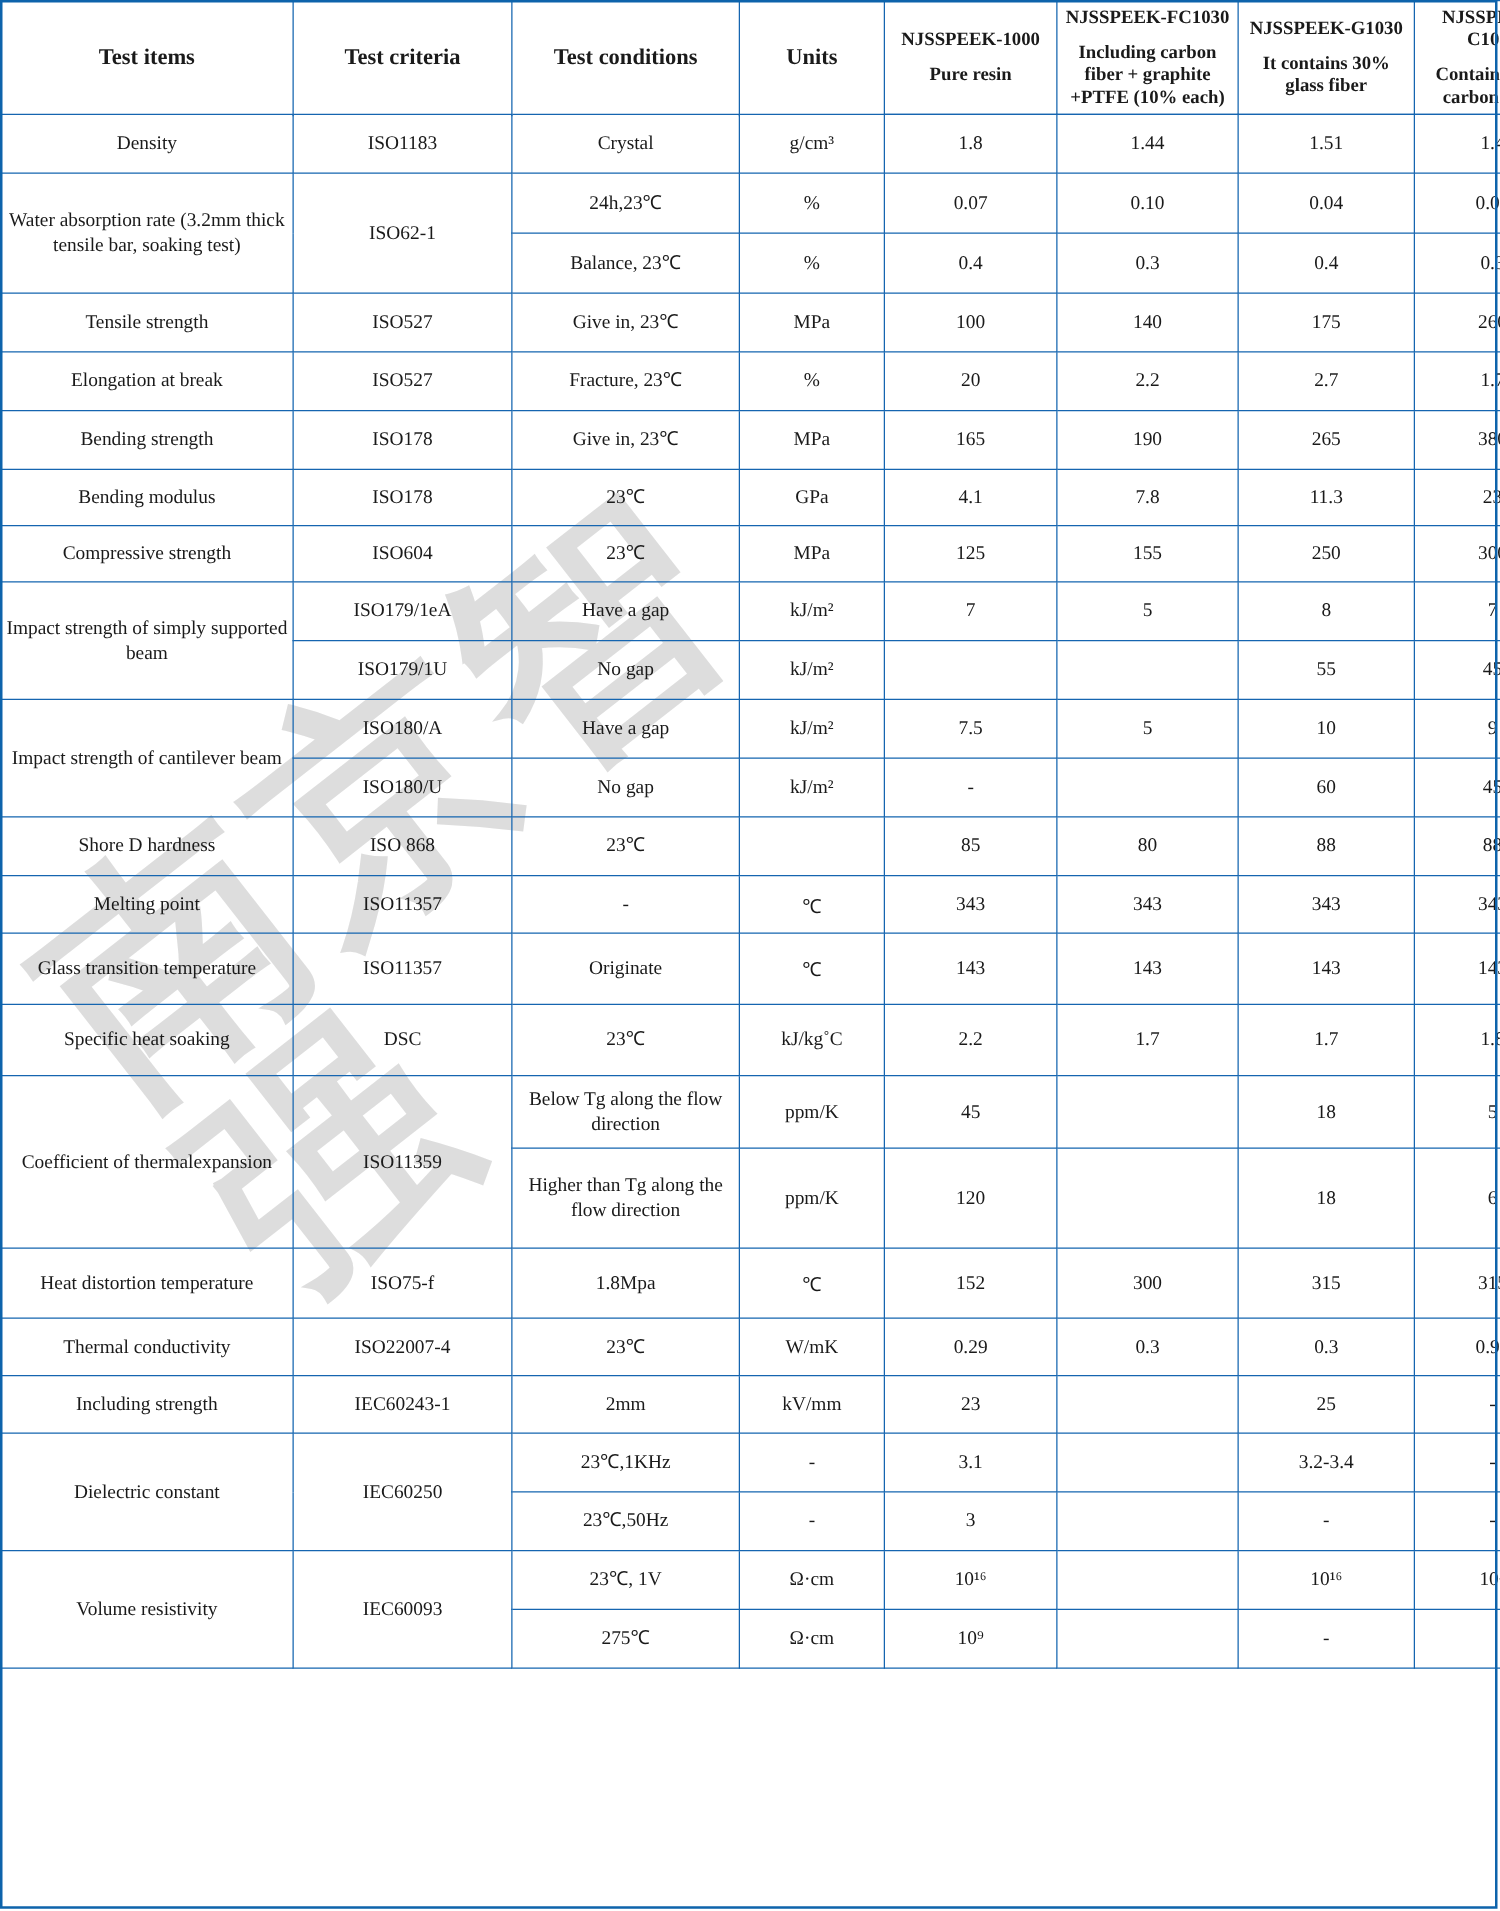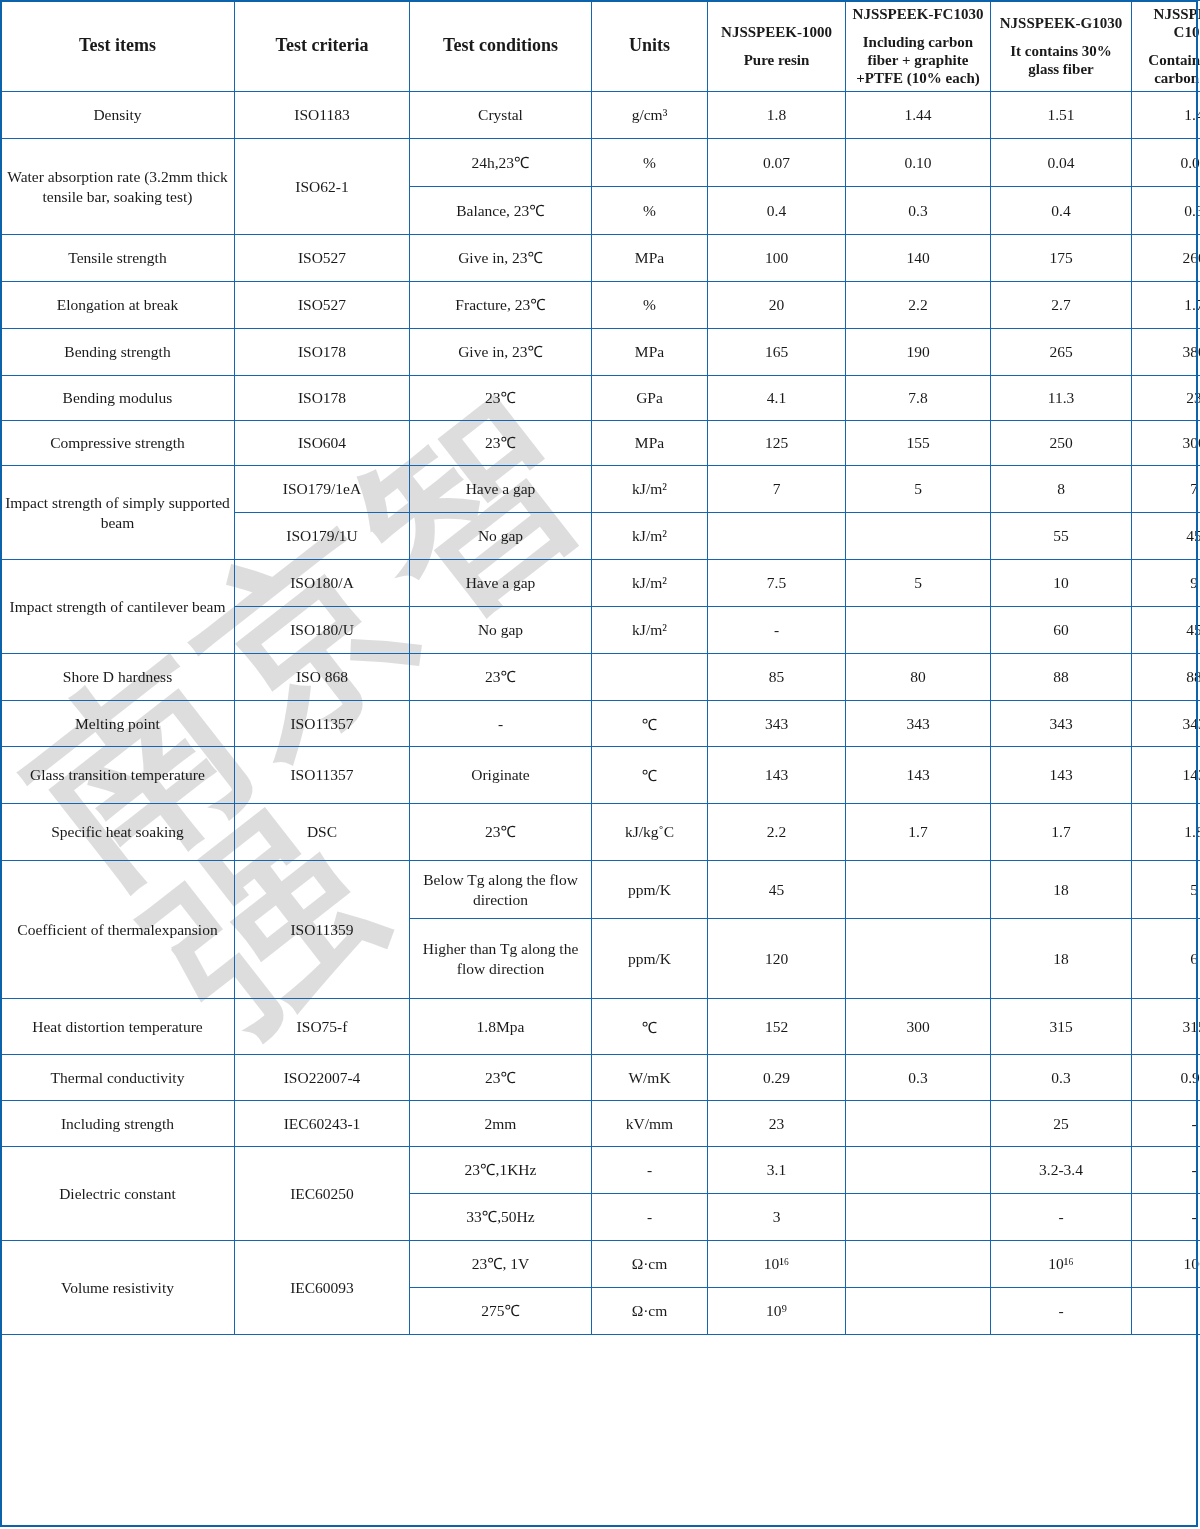--- a/index.html
+++ b/index.html
@@ -363,21 +363,21 @@
         <td class="crit" rowspan="2">IEC60250</td>
         <td class="cond">23℃,1KHz</td>
         <td class="unit">-</td>
         <td class="val">3.1</td>
         <td class="val"></td>
         <td class="val">3.2-3.4</td>
         <td class="val">-</td>
       </tr>
 
       <tr style="height:47px">
-        <td class="cond">33℃,50Hz</td>
+        <td class="cond">23℃,50Hz</td>
         <td class="unit">-</td>
         <td class="val">3</td>
         <td class="val"></td>
         <td class="val">-</td>
         <td class="val">-</td>
       </tr>
 
       <tr style="height:47px">
         <td class="item" rowspan="2">Volume resistivity</td>
         <td class="crit" rowspan="2">IEC60093</td>

